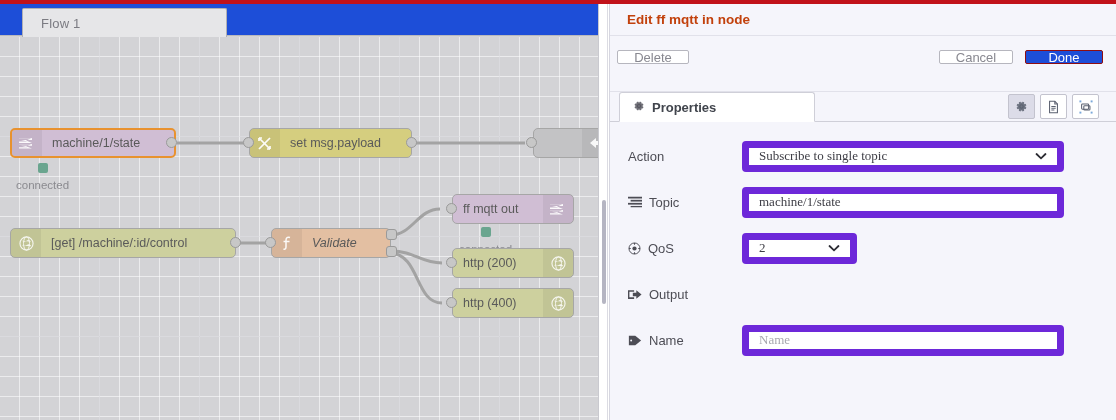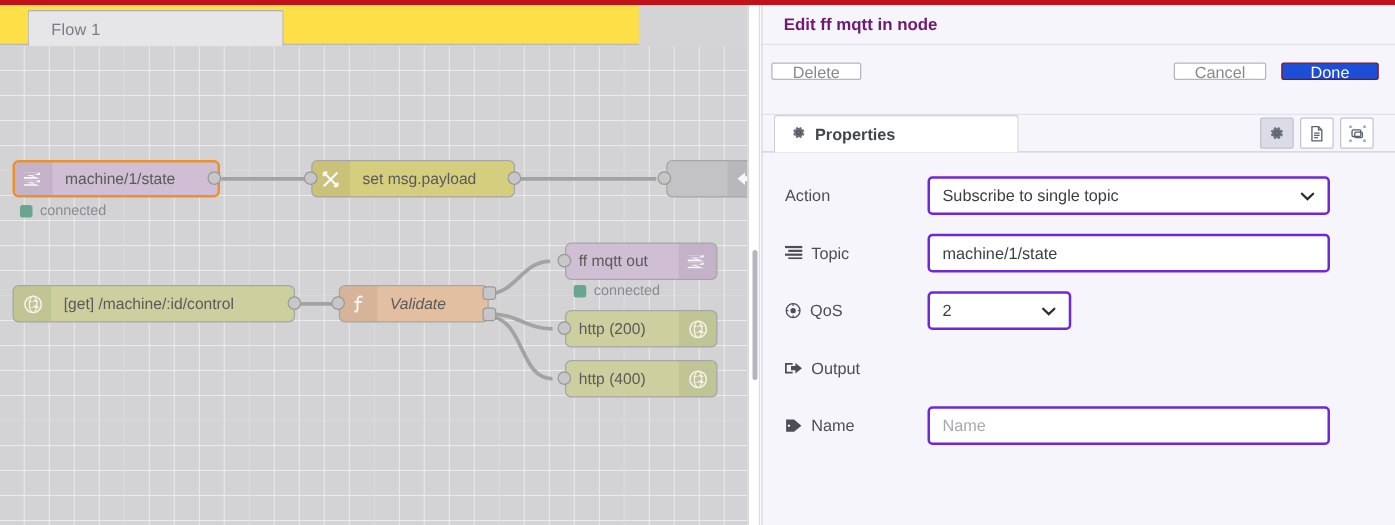--- a/index.html
+++ b/index.html
@@ -23,22 +23,22 @@
 
   
   .workspace {
     position: absolute; left: 0; top: 4px;
     width: 598px; height: 416px;
     background: #d4d4d6;
     overflow: hidden;
   }
   .tabbar {
     position: absolute; left: 0; top: 0;
-    width: 511px; height: 32px;
-    background: #fde047;
+    width: 598px; height: 32px;
+    background: #1d4ed8;
     border-bottom: 1px solid #b9b9bc;
   }
   .tab {
     position: absolute; left: 22px; top: 4px;
     width: 205px; height: 29px;
     background: #e6e6e8;
     border: 1px solid #b0b0b4;
     border-bottom: none;
     border-radius: 2px 2px 0 0;
     display: flex; align-items: center;
@@ -112,20 +112,21 @@
     border-radius: 3px;
     z-index: 6;
   }
   .port.round { border-radius: 50%; }
 
   .status {
     position: absolute;
     display: flex; align-items: center; gap: 6px;
     font-size: 11.5px; color: #8b8b90;
     z-index: 5;
+    flex-direction: column;
   }
   .status .dot {
     width: 10px; height: 10px; border-radius: 2px;
     background: #6aa58f;
     display:inline-block;
   }
 
   
   .wave { width: 16px; height: 12px; }
   .globe { width: 15px; height: 15px; }
@@ -153,21 +154,21 @@
     background: #f5f5fb;
     border-left: 1px solid #d6d6e0;
     z-index: 25;
   }
   .panel-title {
     position: absolute; left: 0; top: 0;
     width: 507px; height: 32px;
     display: flex; align-items: center;
     padding-left: 17px;
     font-size: 13.5px; font-weight: bold;
-    color: #701a75;
+    color: #c2410c;
     border-bottom: 1px solid #e1e1ea;
   }
   .panel-actions {
     position: absolute; left: 0; top: 33px;
     width: 507px; height: 55px;
     border-bottom: 1px solid #e1e1ea;
   }
   .btn {
     position: absolute; top: 13px;
     height: 14px;
@@ -232,28 +233,28 @@
     display: flex; align-items: center; gap: 7px;
     font-size: 13px; color: #4d4d55;
   }
   .link {
     color: #1f8ad6; font-size: 13px;
     text-decoration: none; cursor: pointer;
     display: inline-flex; align-items: center; gap: 5px;
   }
   .inp, .sel {
     height: 31px;
-    border: 2px solid #6d28d9;
+    border: 7px solid #6d28d9;
     border-radius: 4px;
     background: #fff;
     font-size: 13px;
     color: #3d3d45;
     padding: 0 10px;
     display: flex; align-items: center;
-    font-family: Liberation Sans, sans-serif;
+    font-family: Liberation Serif, serif;
     white-space: nowrap; overflow: hidden; text-align: right;
   }
   .inp.placeholder { color: #a8a8b0; }
   .sel { justify-content: space-between; cursor: pointer; }
   .sel .chev { flex: 0 0 auto; margin-left: 8px; }
   .w-wide { width: 322px; }
   .w-small { width: 115px; }
 
   .ficon { color: #4d4d55; display:inline-flex; align-items:center; }
 </style>

